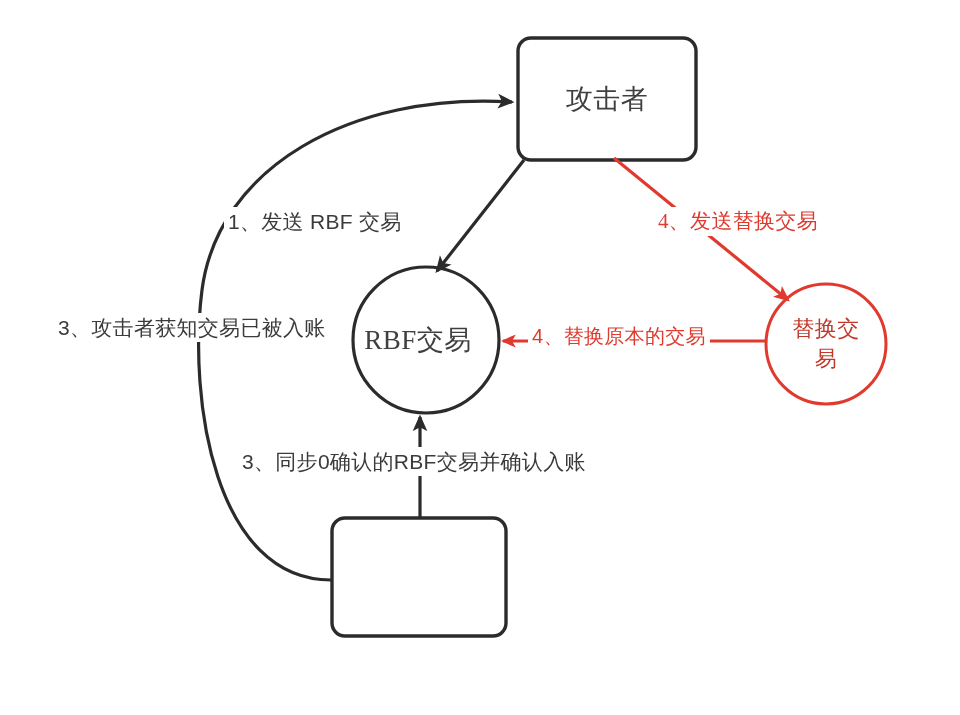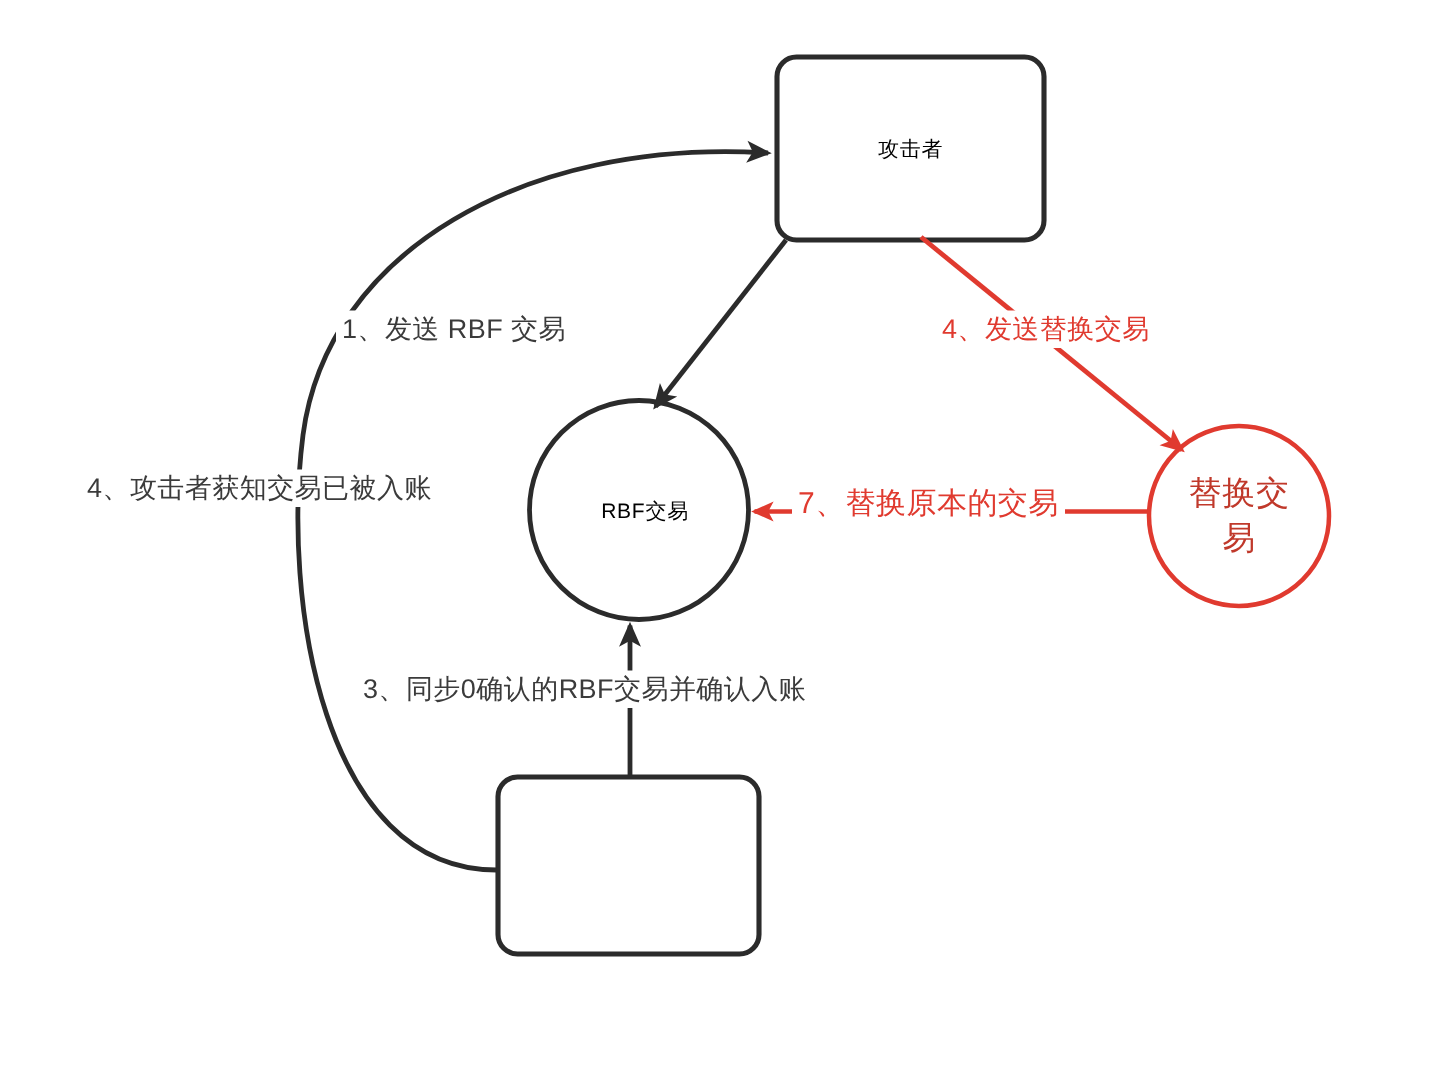--- a/index.html
+++ b/index.html
@@ -25,53 +25,53 @@
     left: 0;
     width: 960px;
     height: 715px;
   }
   .node-label {
     position: absolute;
     display: flex;
     align-items: center;
     justify-content: center;
     text-align: center;
-    color: #000000;
-    font-size: 14px;
+    color: #404040;
+    font-size: 27px;
     line-height: 1.35;
     letter-spacing: 0.5px;
     pointer-events: none;
     white-space: pre-line;
   }
   .node-label.red-text {
     color: #c0392b;
   }
   .edge-label {
     position: absolute;
     color: #3b3b3b;
-    font-size: 18px;
+    font-size: 21px;
     line-height: 1.3;
     letter-spacing: 0.3px;
     white-space: nowrap;
     background: #ffffff;
     padding: 1px 4px;
   }
   .edge-label.red-text {
     color: #e03a2f;
   }
   
   #node-attacker-label   { left: 518px; top: 38px;  width: 178px; height: 122px; }
-  #node-rbf-label        { left: 356px; top: 272px; width: 148px; height: 136px; }
+  #node-rbf-label        { left: 344px; top: 272px; width: 148px; height: 136px; font-family: Liberation Serif, serif; }
   #node-replacement-label{ left: 767px; top: 285px; width: 118px; height: 118px; font-size: 22px;}
   #node-target-label     { left: 332px; top: 518px; width: 174px; height: 118px; }
   
   #edge-label-1 { left: 224px; top: 207px; }
   #edge-label-2 { left: 238px; top: 447px; }
   #edge-label-3 { left: 54px;  top: 313px; }
-  #edge-label-4 { left: 624px; top: 207px; }
+  #edge-label-4 { left: 654px; top: 207px; font-family: Liberation Serif, serif; }
   #edge-label-5 { left: 528px; top: 322px; font-size: 20px;}
 </style>
 </head>
 <body>
 
 <div id="diagram-root">
 
   <svg class="canvas" viewBox="0 0 960 715">
     <defs>
       <marker id="arrow-black" viewBox="0 0 10 10" refX="8.5" refY="5" markerWidth="5.2" markerHeight="5.2" orient="auto-start-reverse">
@@ -106,19 +106,19 @@
   <div class="node-label" id="node-rbf-label">RBF交易</div>
 
   <div class="node-label red-text" id="node-replacement-label">替换交
 易</div>
 
 
   <div class="edge-label" id="edge-label-1">1、发送 RBF 交易</div>
 
   <div class="edge-label" id="edge-label-2">3、同步0确认的RBF交易并确认入账</div>
 
-  <div class="edge-label" id="edge-label-3">4、攻击者获知交易已被入账</div>
+  <div class="edge-label" id="edge-label-3">3、攻击者获知交易已被入账</div>
 
   <div class="edge-label red-text" id="edge-label-4">4、发送替换交易</div>
 
-  <div class="edge-label red-text" id="edge-label-5">7、替换原本的交易</div>
+  <div class="edge-label red-text" id="edge-label-5">4、替换原本的交易</div>
 
 </div>
 
 </body></html>

